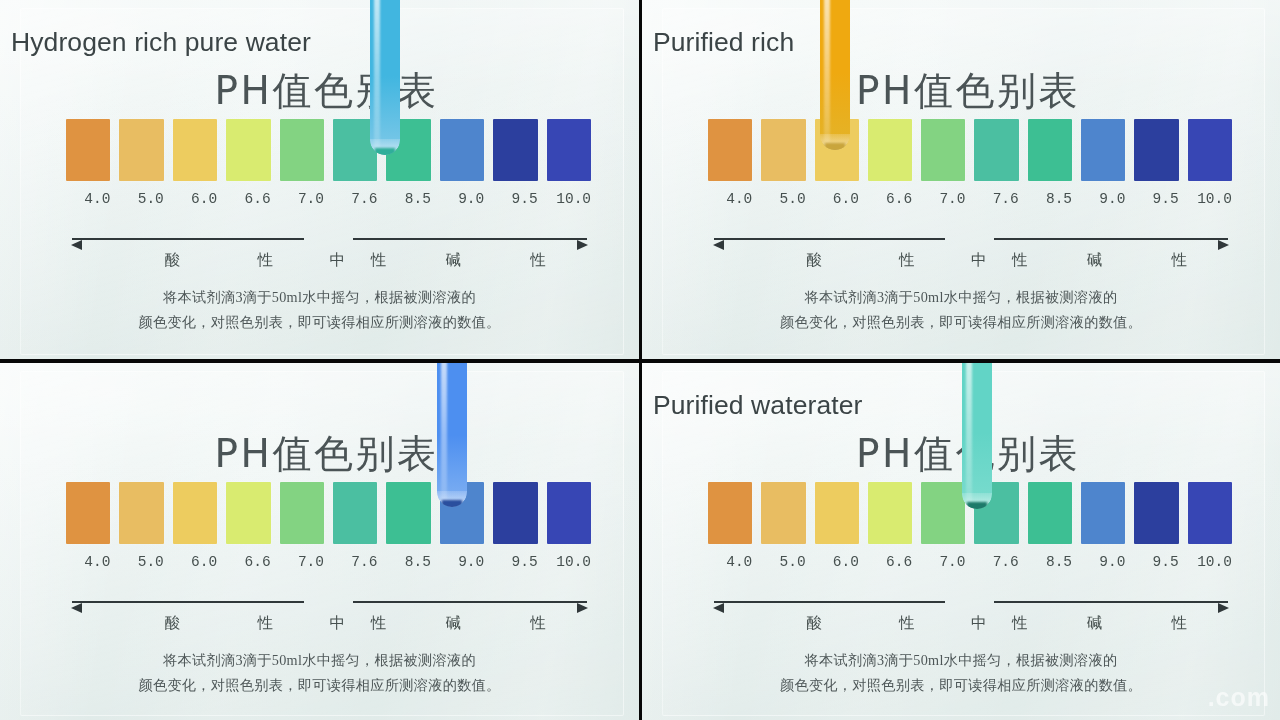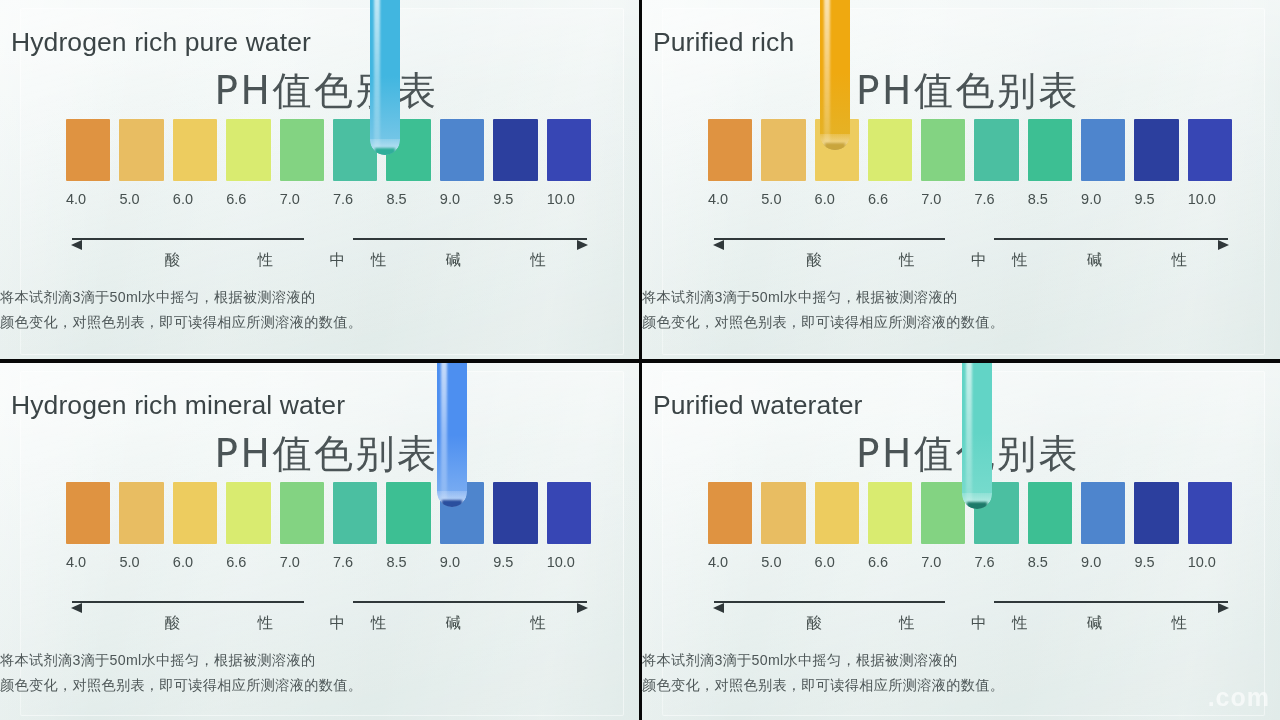--- a/index.html
+++ b/index.html
@@ -85,24 +85,24 @@
     position:absolute;
     left:66px;right:48px;
     top:191px;
     height:20px;
     display:flex;
     gap:9px;
     z-index:3;
   }
   .val{
     flex:1 1 0;
-    text-align:left;
+    text-align:right;
     font-size:14.5px;
     color:#46504f;
-    font-family:Liberation Sans, sans-serif;
+    font-family:Liberation Mono, monospace;
   }
 
   .axis{
     position:absolute;
     left:72px;right:52px;
     top:232px;height:14px;
     z-index:3;
   }
   .arrowrow{position:relative;height:14px;}
   .arr{position:absolute;top:6px;height:1.6px;background:#30383a;}
@@ -121,21 +121,22 @@
     font-size:15.5px;
     color:#46504f;
   }
   .zone{position:absolute;top:0;}
 
   .note{
     position:absolute;
     left:0;right:0;
     top:285px;
     z-index:3;
-    font-family:Liberation Sans, sans-serif;
+    text-align:center;
+    font-family:Liberation Serif, serif;
     font-size:14.2px;
     line-height:25px;
     color:#4d5657;
     letter-spacing:0.3px;
   }
 
   
   .tube{
     position:absolute;
     z-index:5;
@@ -320,21 +321,20 @@
     </div>
     <div class="vignette"></div>
   </div>
 
   <div class="hdiv" style="grid-column:1/4"></div>
 
   <div class="panel">
     <div class="sheen"></div>
     <div class="card"></div>
 
-    <div class="en-title">Hydrogen rich mineral water</div>
     <div class="cn-title">PH值色别表</div>
 
     <div class="strip">
         <div class="sw" style="background: rgb(223, 147, 65);"></div>
         <div class="sw" style="background: rgb(232, 189, 98);"></div>
         <div class="sw" style="background: rgb(237, 204, 95);"></div>
         <div class="sw" style="background: rgb(217, 235, 112);"></div>
         <div class="sw" style="background: rgb(131, 211, 130);"></div>
         <div class="sw" style="background: rgb(75, 191, 161);"></div>
         <div class="sw" style="background: rgb(61, 191, 147);"></div>

